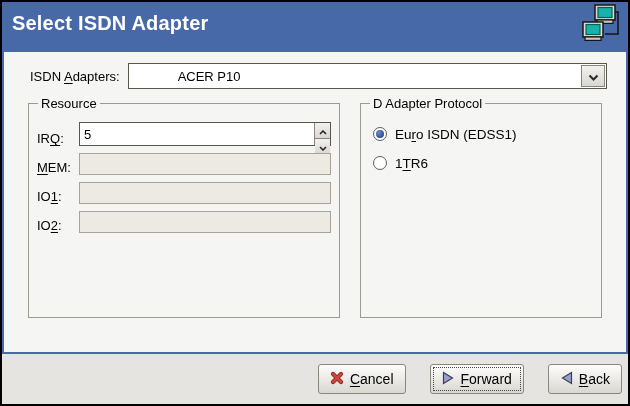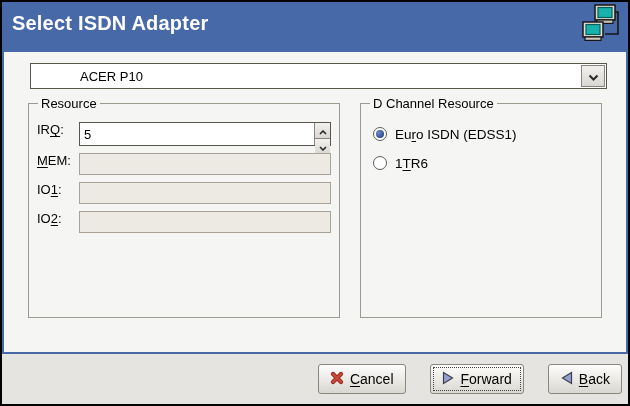--- a/index.html
+++ b/index.html
@@ -60,21 +60,21 @@
   
   .columns { display:flex; gap:20px; margin:7px 24px 0 24px; }
   fieldset {
     border:1px solid #9d9a92; padding:4px 8px 8px 8px;
     background:transparent; height:222px;
   }
   fieldset legend { padding:0 3px; margin-left:1px; font-size:13px; }
   .fs-resource { width:312px; flex:none; }
   .fs-protocol { flex:1; }
 
-  .field-row { display:flex; align-items:flex-start; margin-top:7px; }
+  .field-row { display:flex; align-items:flex-end; margin-top:7px; }
   .field-row .fld { width:42px; white-space:nowrap; }
   .entry {
     flex:1; height:22px; border:1px solid #59564e; background:#fff;
     font:13px "Liberation Sans",sans-serif; padding:0 4px; color:#000;
   }
   .entry:disabled, .entry.off {
     background:#edeae3; border:1px solid #a8a299; color:#6d6a64;
   }
   .spinbox {
     flex:1; height:24px; display:flex;
@@ -133,20 +133,21 @@
           <rect x="17" y="4.5" width="14" height="10" fill="#17b3ab" stroke="#06615d" stroke-width="1.2"></rect>
           <rect x="16" y="17" width="16" height="3.4" fill="#cdc8b8" stroke="#16161a" stroke-width="1.2"></rect>
         </g>
       </svg>
     </div>
   </div>
 
   <div class="content">
 
     <div class="adapter-row">
+      <span class="lbl"><span>ISDN </span><span class="mn">A</span><span>dapters:</span></span>
       <div class="combo">
         <input class="combo-entry" value="ACER P10" style="">
         <button class="combo-btn">
           <span><svg width="11" height="7" viewBox="0 0 11 7">
                 <path d="M1.5 1.5 L5.5 5.5 L9.5 1.5" fill="none" stroke="#2a2a28" stroke-width="2"></path>
               </svg></span>
         </button>
       </div>
     </div>
 
@@ -185,21 +186,21 @@
           <input class="entry" disabled="" value="" style="">
         </div>
 
         <div class="field-row">
           <span class="fld"><span>IO</span><span class="mn">2</span><span>:</span></span>
           <input class="entry" disabled="" value="" style="">
         </div>
       </fieldset>
 
       <fieldset class="fs-protocol">
-        <legend>D Channel Resource</legend>
+        <legend>D Adapter Protocol</legend>
 
         <label class="radio-row">
           <span class="radio sel">
               <span class="dot"></span>
             </span>
           <span class="radio-lab"><span>Eu</span><span class="mn">r</span><span>o ISDN (EDSS1)</span></span>
         </label>
 
         <label class="radio-row">
           <span class="radio"></span>

